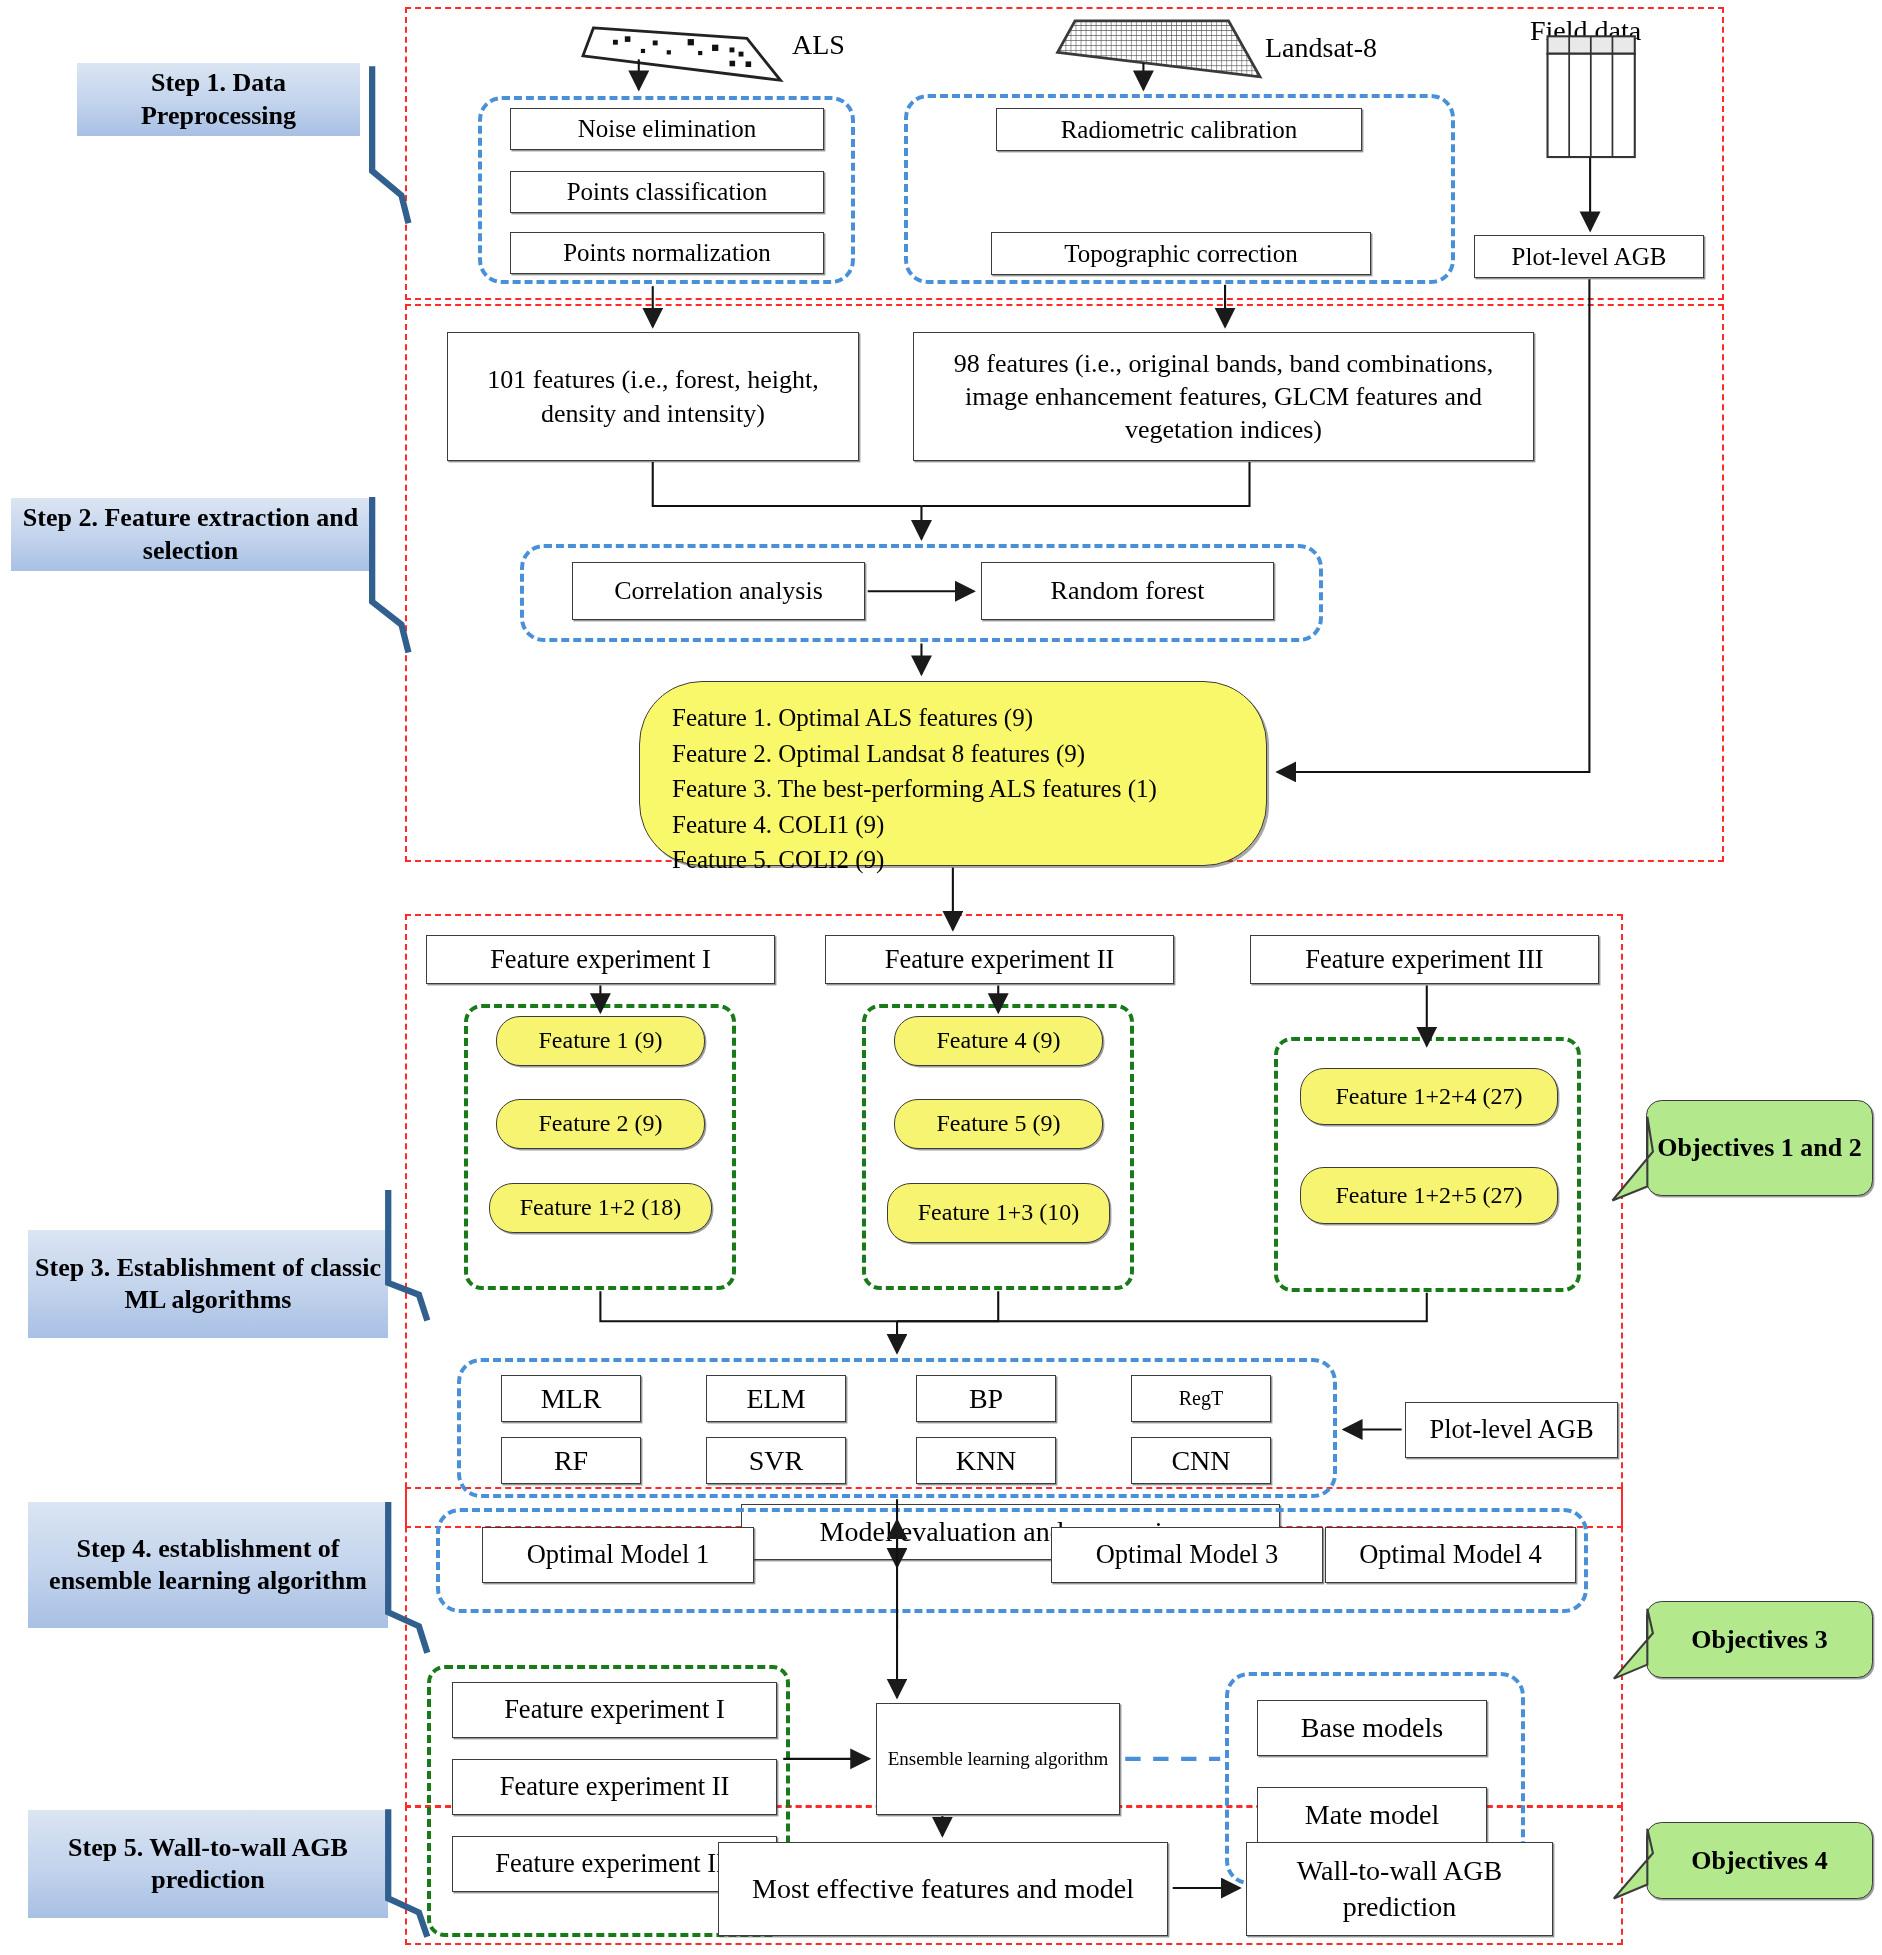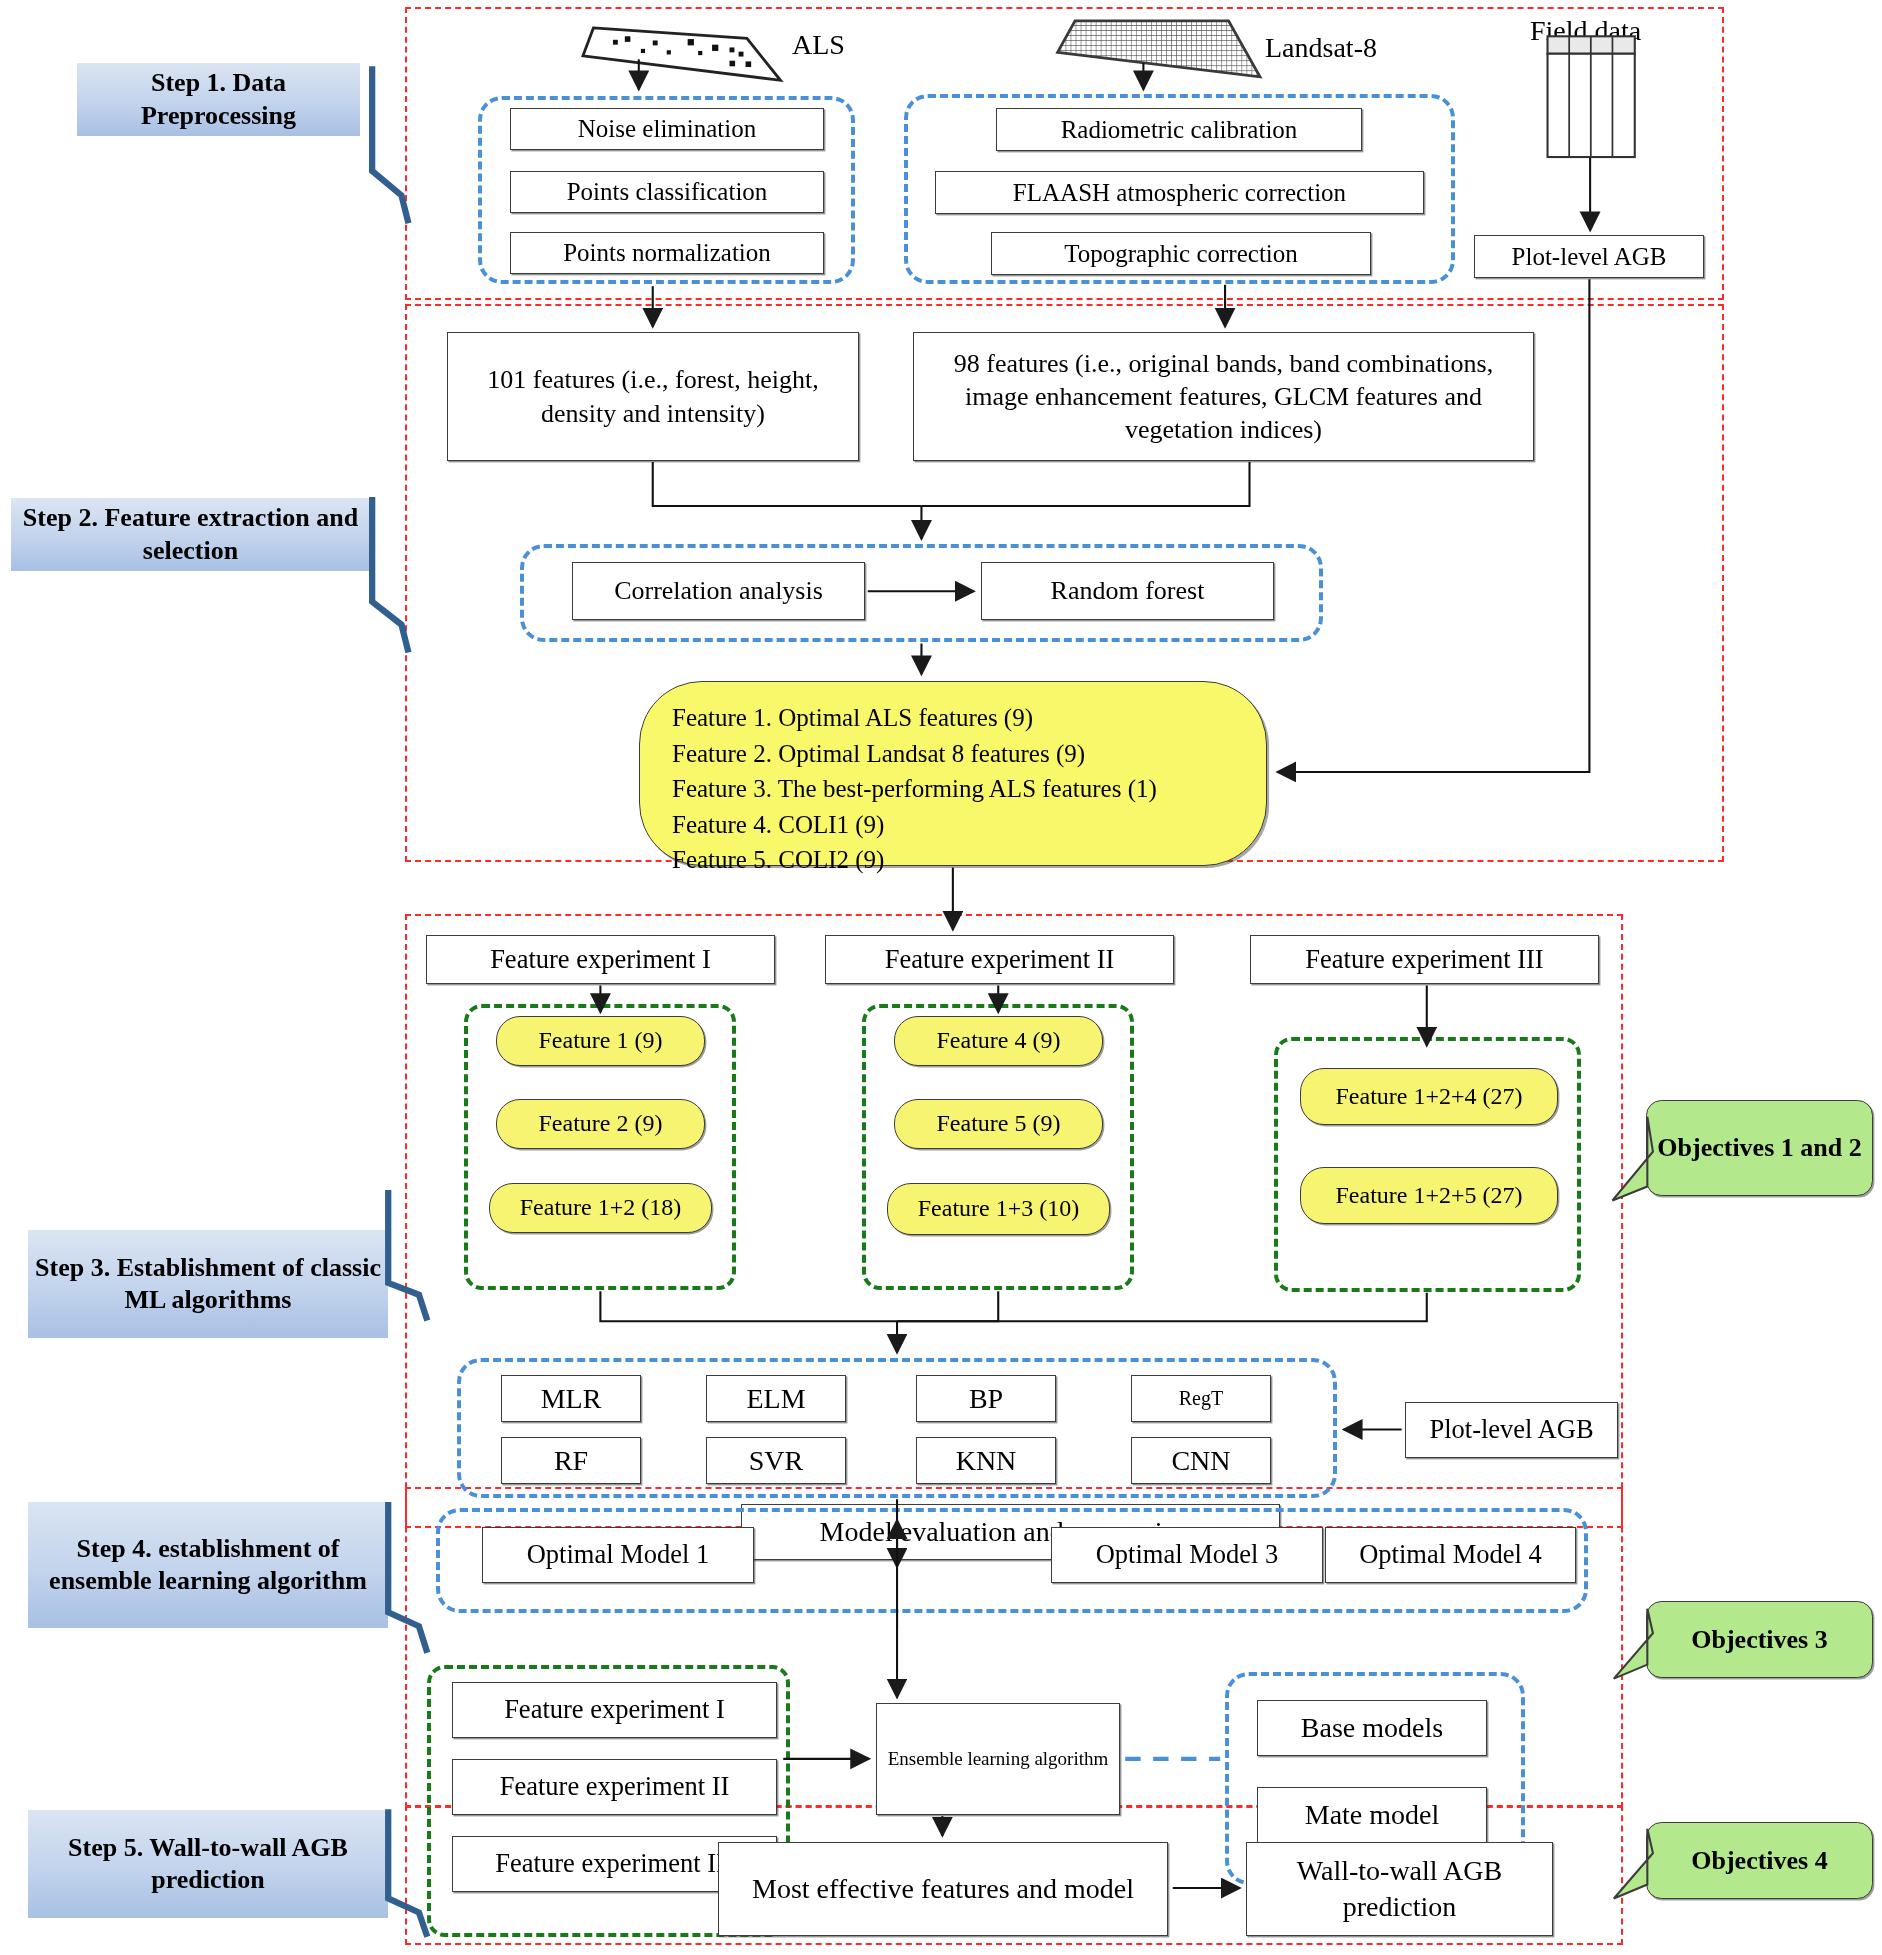--- a/index.html
+++ b/index.html
@@ -76,21 +76,20 @@
   <div class="lbl" style="left:1265px;top:32px;">Landsat-8</div>
   <div class="lbl" style="left:1530px;top:15.4px;">Field data</div>
 
   <div class="bluegrp" style="left:478px;top:96px;width:377px;height:188px;"></div>
   <div class="node" style="left:510px;top:108px;width:314px;height:42px;font-size:25px;">Noise elimination</div>
   <div class="node" style="left:510px;top:171px;width:314px;height:42px;font-size:25px;">Points classification</div>
   <div class="node" style="left:510px;top:232px;width:314px;height:42px;font-size:25px;">Points normalization</div>
 
   <div class="bluegrp" style="left:904px;top:94px;width:551px;height:190px;"></div>
   <div class="node" style="left:996px;top:108px;width:366px;height:43px;font-size:25px;">Radiometric calibration</div>
-  <div class="node" style="left:935px;top:171px;width:489px;height:43px;font-size:25px;">FLAASH atmospheric correction</div>
   <div class="node" style="left:991px;top:232px;width:380px;height:43px;font-size:25px;">Topographic correction</div>
 
   <div class="node" style="left:1474px;top:235px;width:230px;height:43px;font-size:25px;">Plot-level AGB</div>
 
   <div class="node" style="left:447px;top:332px;width:412px;height:129px;font-size:26px;">101 features (i.e., forest, height, density and intensity)</div>
   <div class="node" style="left:913px;top:332px;width:621px;height:129px;font-size:26px;">98 features (i.e., original bands, band combinations, image enhancement features, GLCM features and vegetation indices)</div>
 
   <div class="bluegrp" style="left:520px;top:544px;width:803px;height:98px;"></div>
   <div class="node" style="left:572px;top:562px;width:293px;height:58px;font-size:26px;">Correlation analysis</div>
   <div class="node" style="left:981px;top:562px;width:293px;height:58px;font-size:26px;">Random forest</div>
@@ -108,21 +107,21 @@
   <div class="node" style="left:1250px;top:935px;width:349px;height:49px;font-size:26.5px;">Feature experiment III</div>
 
   <div class="greengrp" style="left:464px;top:1004px;width:272px;height:286px;"></div>
   <div class="pill" style="left:496px;top:1016px;width:209px;height:50px;font-size:24px;">Feature 1 (9)</div>
   <div class="pill" style="left:496px;top:1099px;width:209px;height:50px;font-size:24px;">Feature 2 (9)</div>
   <div class="pill" style="left:489px;top:1183px;width:223px;height:50px;font-size:24px;">Feature 1+2 (18)</div>
 
   <div class="greengrp" style="left:862px;top:1004px;width:272px;height:286px;"></div>
   <div class="pill" style="left:894px;top:1016px;width:209px;height:50px;font-size:24px;">Feature 4 (9)</div>
   <div class="pill" style="left:894px;top:1099px;width:209px;height:50px;font-size:24px;">Feature 5 (9)</div>
-  <div class="pill" style="left:887px;top:1183px;width:223px;height:52px;font-size:24px;text-align:right;">Feature 1+3 (10)</div>
+  <div class="pill" style="left:887px;top:1183px;width:223px;height:60px;font-size:24px;text-align:right;">Feature 1+3 (10)</div>
 
   <div class="greengrp" style="left:1274px;top:1037px;width:307px;height:255px;"></div>
   <div class="pill" style="left:1300px;top:1068px;width:258px;height:57px;font-size:24px;">Feature 1+2+4 (27)</div>
   <div class="pill" style="left:1300px;top:1167px;width:258px;height:57px;font-size:24px;">Feature 1+2+5 (27)</div>
 
   <div class="bluegrp" style="left:457px;top:1358px;width:880px;height:140px;"></div>
   <div class="node" style="left:501px;top:1375px;width:140px;height:47px;font-size:28px;">MLR</div>
   <div class="node" style="left:706px;top:1375px;width:140px;height:47px;font-size:28px;">ELM</div>
   <div class="node" style="left:916px;top:1375px;width:140px;height:47px;font-size:28px;">BP</div>
   <div class="node" style="left:1131px;top:1375px;width:140px;height:47px;font-size:20px;">RegT</div>

